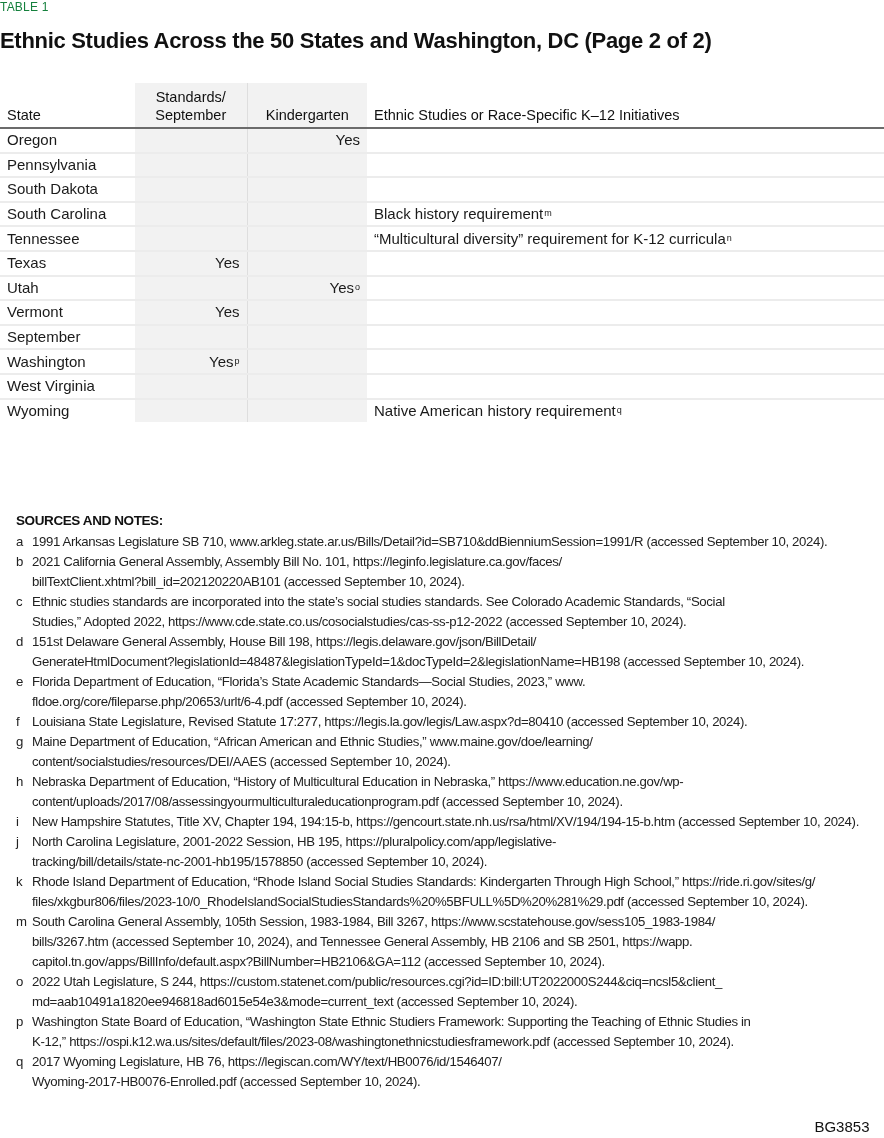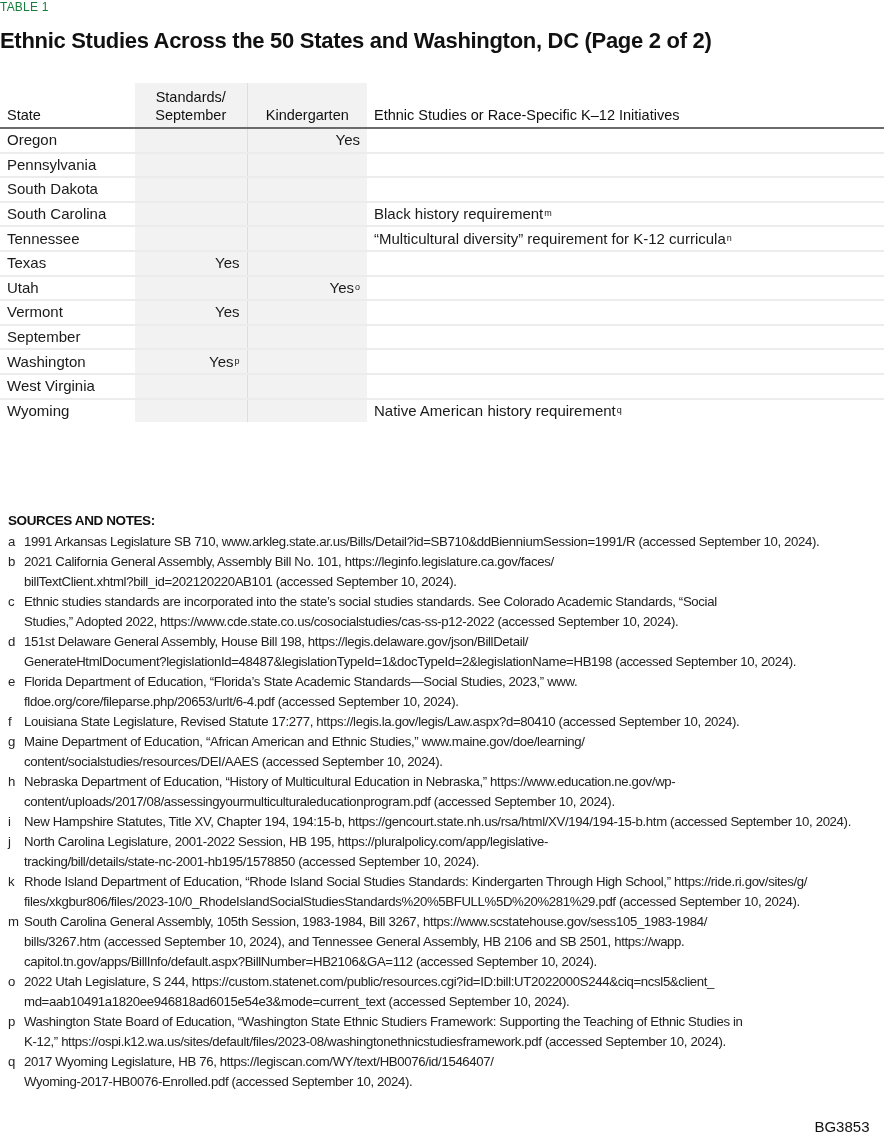--- a/index.html
+++ b/index.html
@@ -38,21 +38,21 @@
     table.data tr.hdr th { height: 37px; }
     table.data td {
       height: 22.6px; padding: 0 7px; line-height: 22px;
       border-bottom: 2px solid #ececec; white-space: nowrap;
     }
     table.data tr:last-child td { border-bottom: none; }
     table.data td.center { text-align: right; }
     sup.fn { font-size: 9px; vertical-align: top; position: relative; top: -1px; margin-left: 1px; }
 
     .notes {
-      position: absolute; left: 8px; top: 511px; width: 856px;
+      position: absolute; left: 16px; top: 511px; width: 856px;
       font-size: 13.2px; line-height: 20px; color: #222;
       font-family: "Liberation Sans", sans-serif; letter-spacing: -0.35px;
     }
     .notes-head { font-weight: bold; font-size: 13.5px; color: #111; letter-spacing: -0.4px; margin-bottom: 1px; }
     .note { display: flex; }
     .note-letter { width: 16px; flex: 0 0 16px; }
     .note-text { flex: 1; white-space: pre-line; }
 
     .footer {
       position: absolute; right: 2px; top: 1118px;

